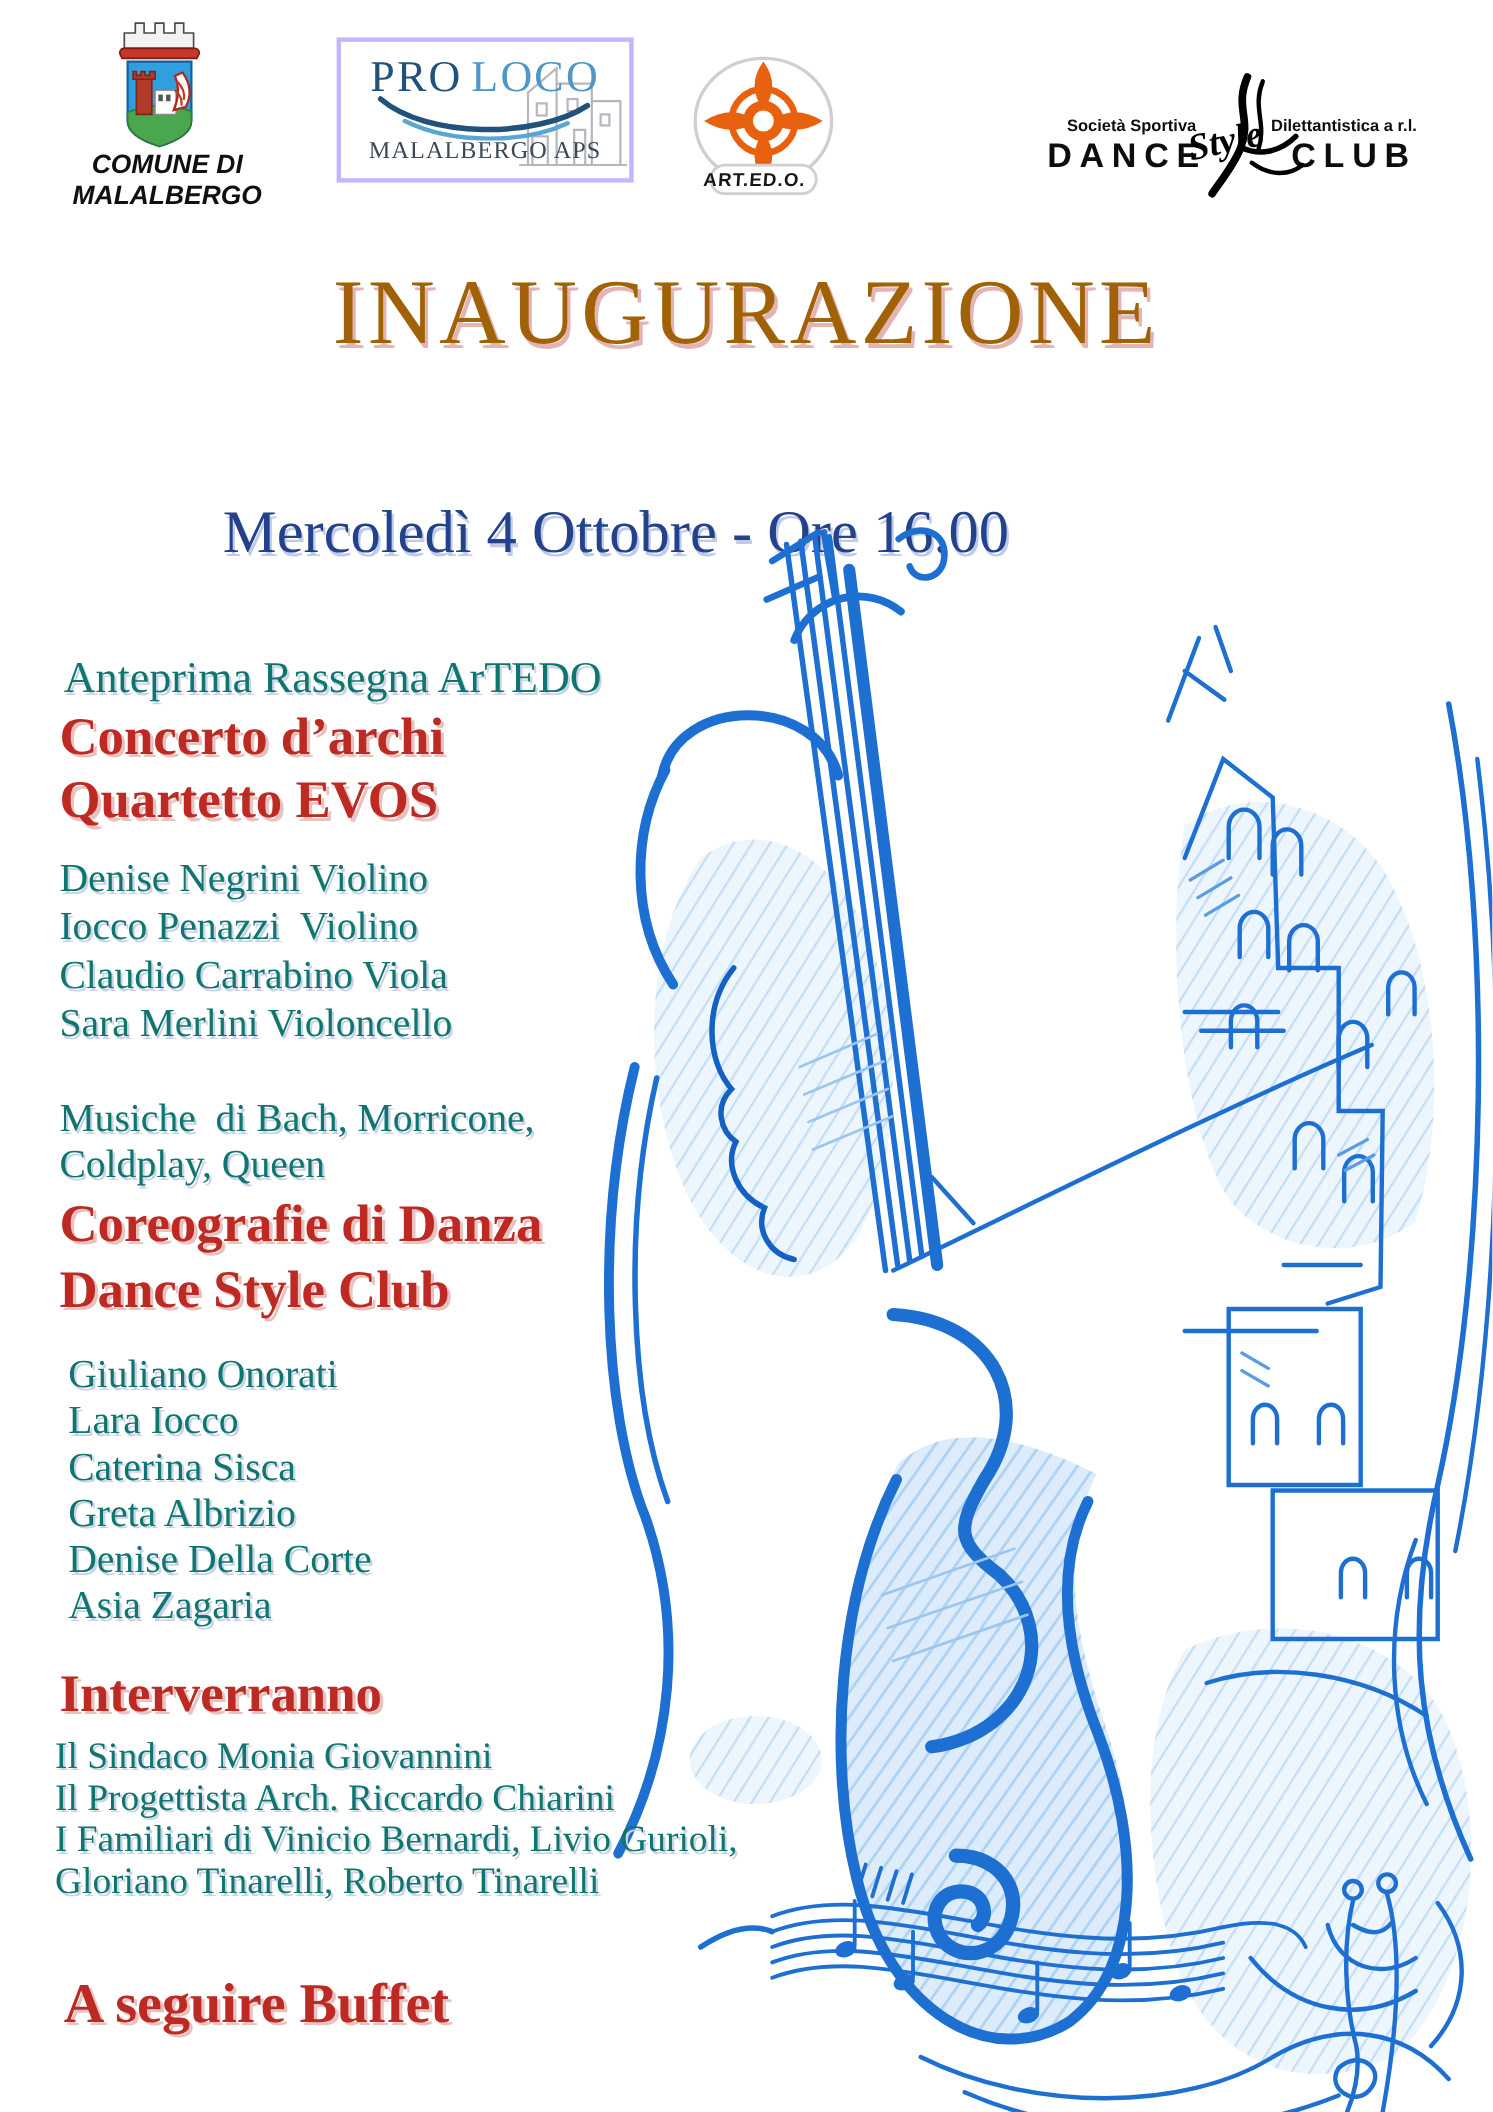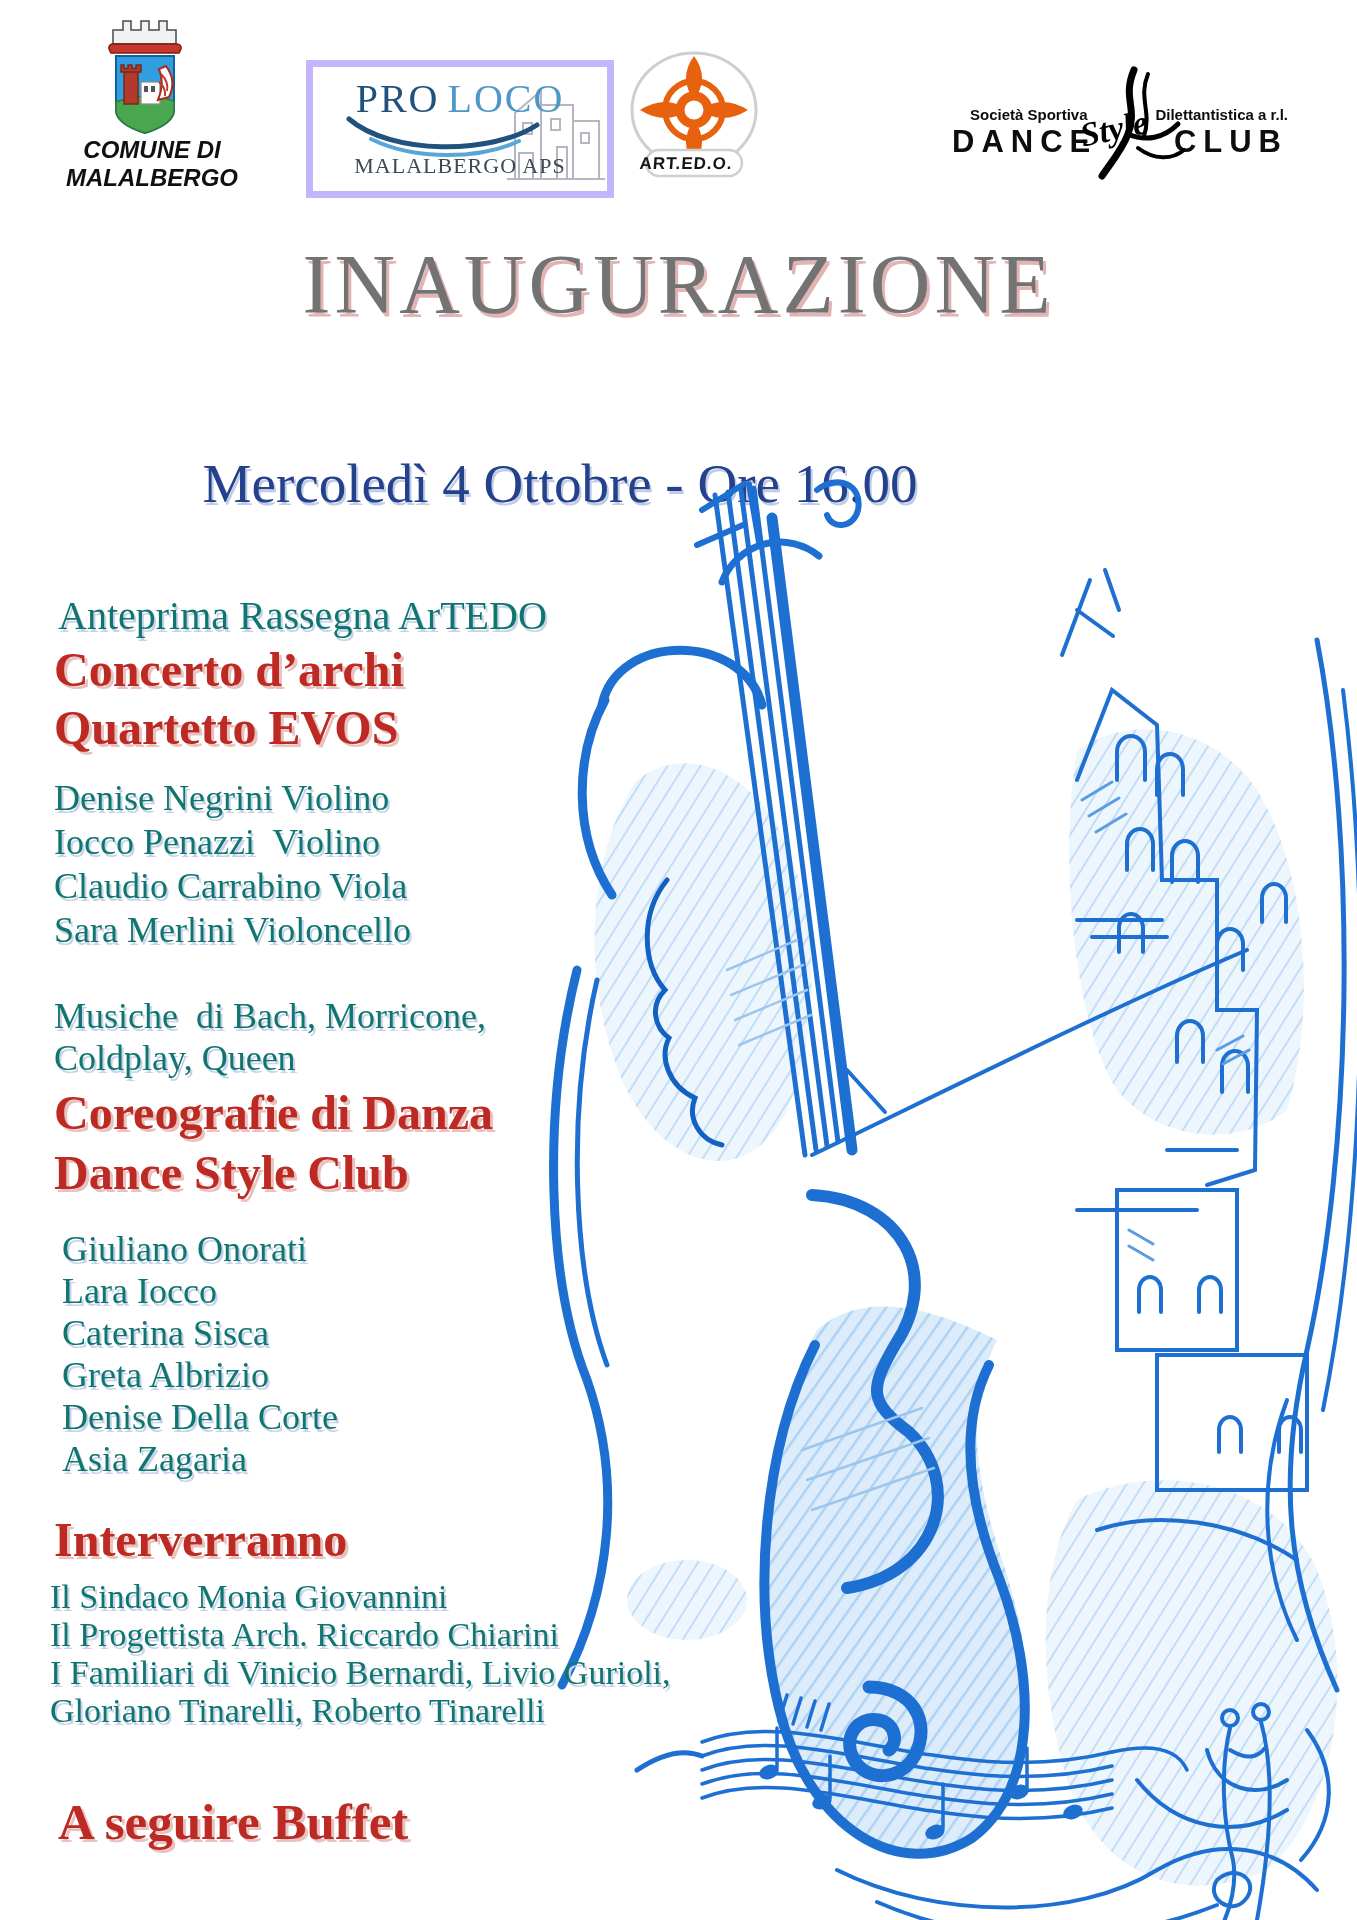--- a/index.html
+++ b/index.html
@@ -3,38 +3,38 @@
 <meta charset="utf-8">
 <style>
   html,body{margin:0;padding:0;background:#fff;}
   .poster{position:relative;width:1357px;height:1920px;background:#fff;overflow:hidden;
           font-family:"Liberation Serif",serif;}
   .abs{position:absolute;}
   
   .comune-caption{left:14px;top:136px;width:276px;text-align:center;
     font-family:"Liberation Sans",sans-serif;font-style:italic;font-weight:700;
     font-size:24px;color:#101010;letter-spacing:0px;}
-  .proloco-box{left:306px;top:60px;width:262px;height:124px;border:7px solid #c4b5fd;background:#fff;padding-left:32px;}
+  .proloco-box{left:306px;top:34px;width:262px;height:124px;border:4px solid #c4b5fd;background:#fff;}
   .proloco-name{position:absolute;left:0;top:8px;width:100%;text-align:center;font-size:40px;letter-spacing:2px;}
   .proloco-name .p1{color:#20527c;}
   .proloco-name .p2{color:#4e97c6;}
   .proloco-sub{position:absolute;left:0;top:86px;width:100%;text-align:center;
     font-size:22px;color:#3c4a55;letter-spacing:1px;}
   .artedo-box{left:628px;top:50px;width:132px;height:132px;}
   .dance-box{left:952px;top:68px;width:336px;height:125px;font-family:"Liberation Sans",sans-serif;color:#0d0d0d;}
   .dance-row1{position:absolute;left:0;top:38px;width:100%;display:flex;justify-content:space-between;
     font-weight:700;font-size:15px;}
   .dance-row1 span:first-child{padding-left:18px;}
   .dance-row2{position:absolute;left:0;top:56px;width:100%;display:flex;justify-content:space-between;
     font-weight:700;font-size:31px;letter-spacing:7px;}
   .dance-style-script{position:absolute;left:128px;top:42px;font-family:"Liberation Serif",serif;
     font-style:italic;font-weight:700;font-size:34px;transform:rotate(-12deg);color:#000;}
   
   .title1{left:0;top:236px;width:1357px;text-align:center;font-size:84px;letter-spacing:4px;
-    color:#737373;font-weight:400;text-shadow:3px 4px 0 #e2b4b4;}
+    color:#a16207;font-weight:400;text-shadow:3px 4px 0 #e2b4b4;}
   .title2{left:0;top:332px;width:1357px;text-align:center;font-size:77px;letter-spacing:-1px;
     color:#b22428;font-weight:400;text-shadow:3px 4px 0 #e2b4b4;}
   .datetime{left:40px;top:452px;width:1040px;text-align:center;font-size:55px;
     color:#24418c;text-shadow:2px 3px 0 #c0cbe6;}
   
   .blue-t{color:#0f766e;text-shadow:2px 2.5px 0 #c9d2ea;}
   .red-h{color:#bc2a23;font-weight:700;text-shadow:3px 3px 0 #e8c2bf;}
   .anteprima{left:58px;top:592px;font-size:40px;}
   .concert1{left:54px;top:642px;font-size:48px;}
   .concert2{left:54px;top:700px;font-size:48px;}

